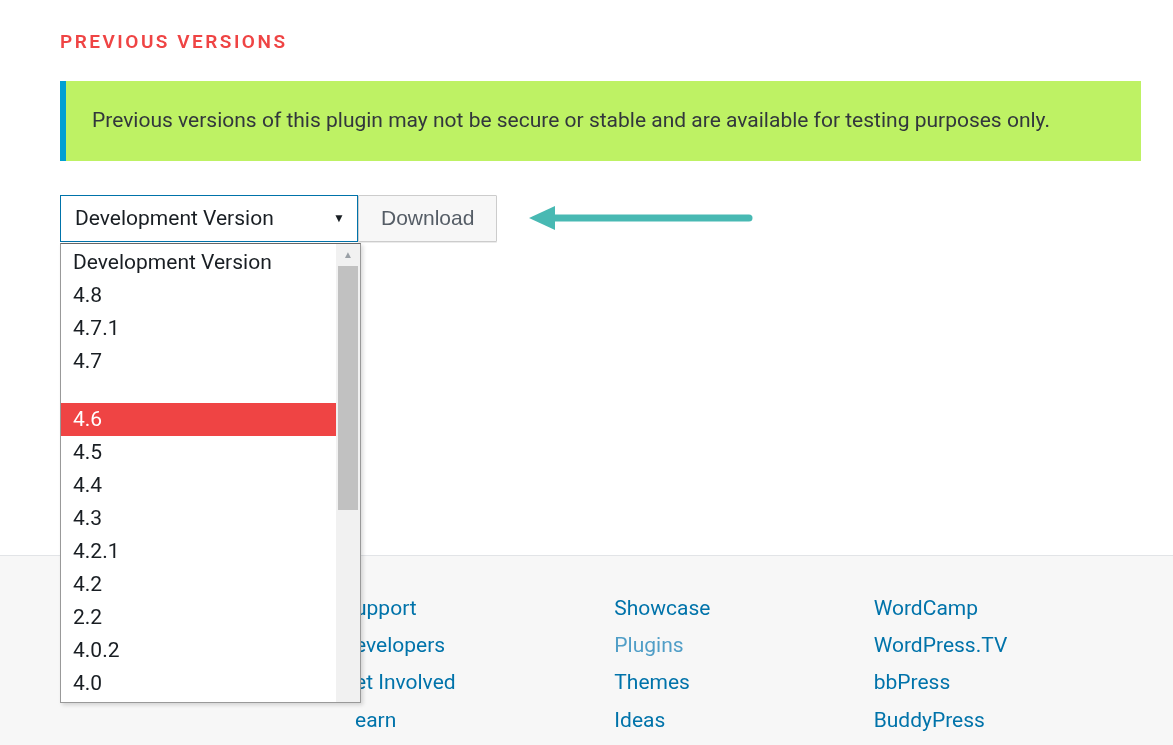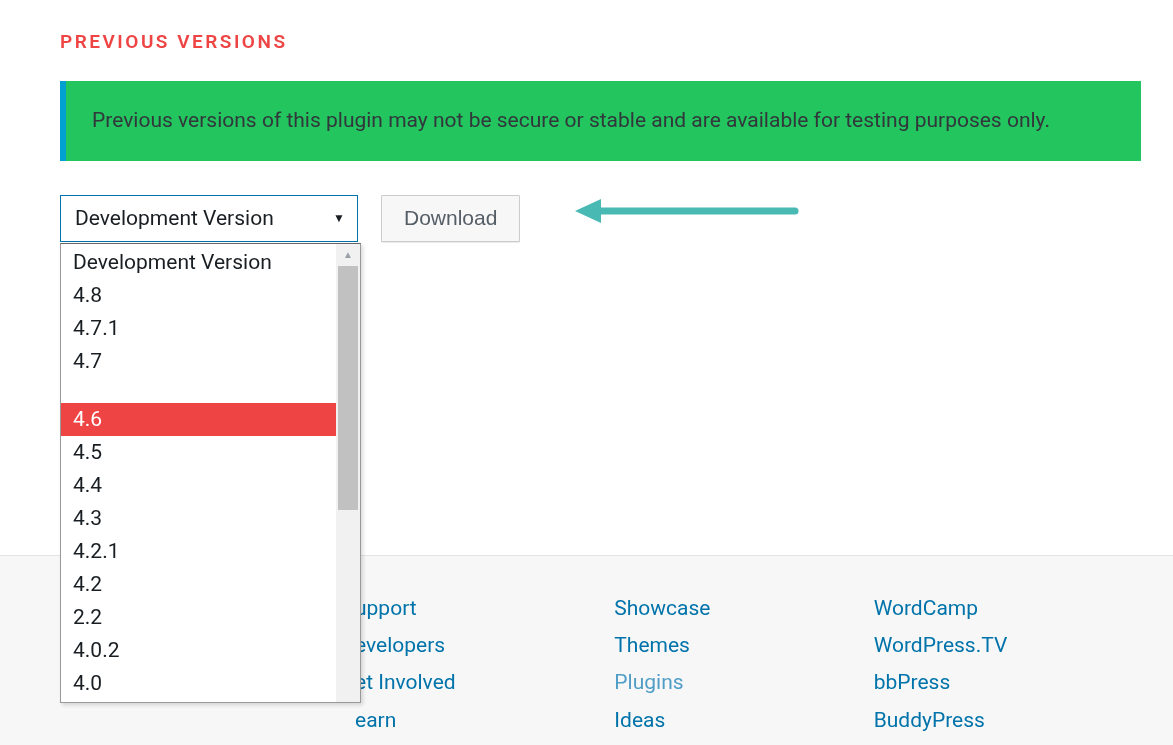--- a/index.html
+++ b/index.html
@@ -16,31 +16,32 @@
       padding: 30px 32px 0 60px;
     }
     h2.section-heading {
       font-size: 19px;
       font-weight: 600;
       letter-spacing: 2.5px;
       color: #ef4444;
       margin-bottom: 28px;
     }
     .notice {
-      background: #22c55e;
+      background: #bef264;
       border-left: 6px solid #00a0d2;
       padding: 22px 26px;
       margin-bottom: 34px;
       color: #32373c;
       font-size: 21px;
       line-height: 1.7;
     }
     .row {
       display: flex;
-      gap: 23px;
+      align-items: center;
+      gap: 0;
     }
     .select-wrap {
       border: 1.5px solid #0073aa;
       background: #fff;
       height: 47px;
       width: 298px;
       display: flex;
       align-items: center;
       padding: 0 12px 0 14px;
       font-size: 21px;
@@ -213,22 +214,22 @@
 <div class="footer">
   <div class="footer-cols">
     <div class="footer-col" id="fc1">
         <a class="footer-link" href="#">upport</a>
         <a class="footer-link" href="#">evelopers</a>
         <a class="footer-link" href="#">et Involved</a>
         <a class="footer-link" href="#">earn</a>
       </div>
     <div class="footer-col" id="fc2">
         <a class="footer-link" href="#">Showcase</a>
+        <a class="footer-link active" href="#">Plugins</a>
         <a class="footer-link" href="#">Themes</a>
-        <a class="footer-link active" href="#">Plugins</a>
         <a class="footer-link" href="#">Ideas</a>
       </div>
     <div class="footer-col" id="fc3">
         <a class="footer-link" href="#">WordCamp</a>
         <a class="footer-link" href="#">WordPress.TV</a>
         <a class="footer-link" href="#">bbPress</a>
         <a class="footer-link" href="#">BuddyPress</a>
       </div>
   </div>
 </div>

